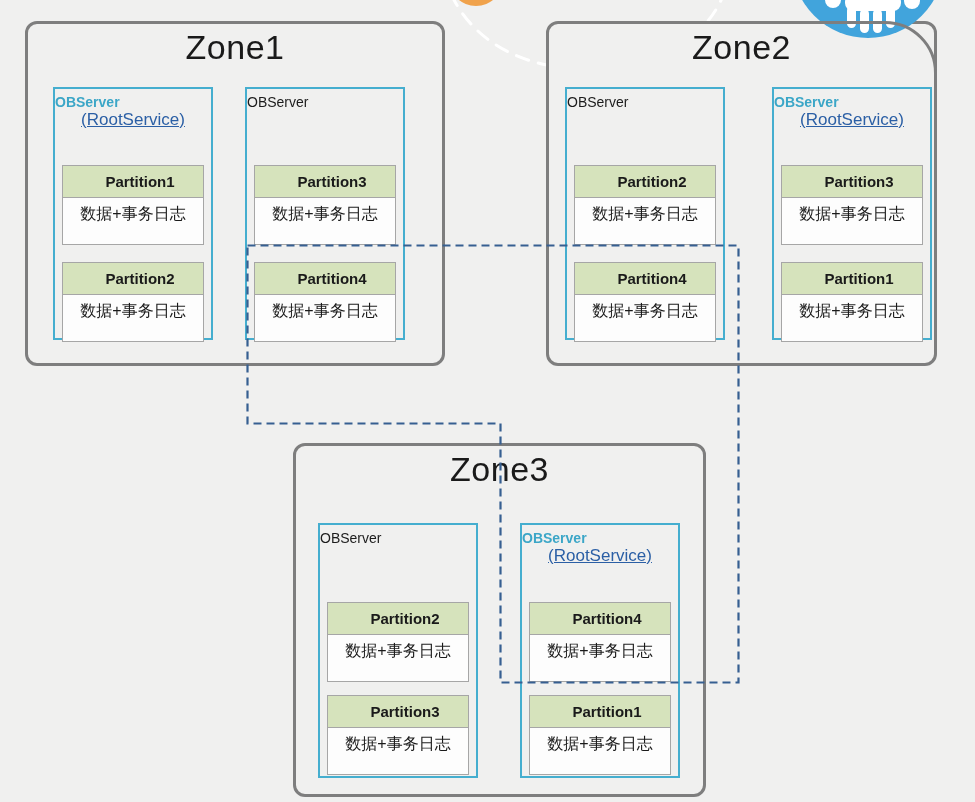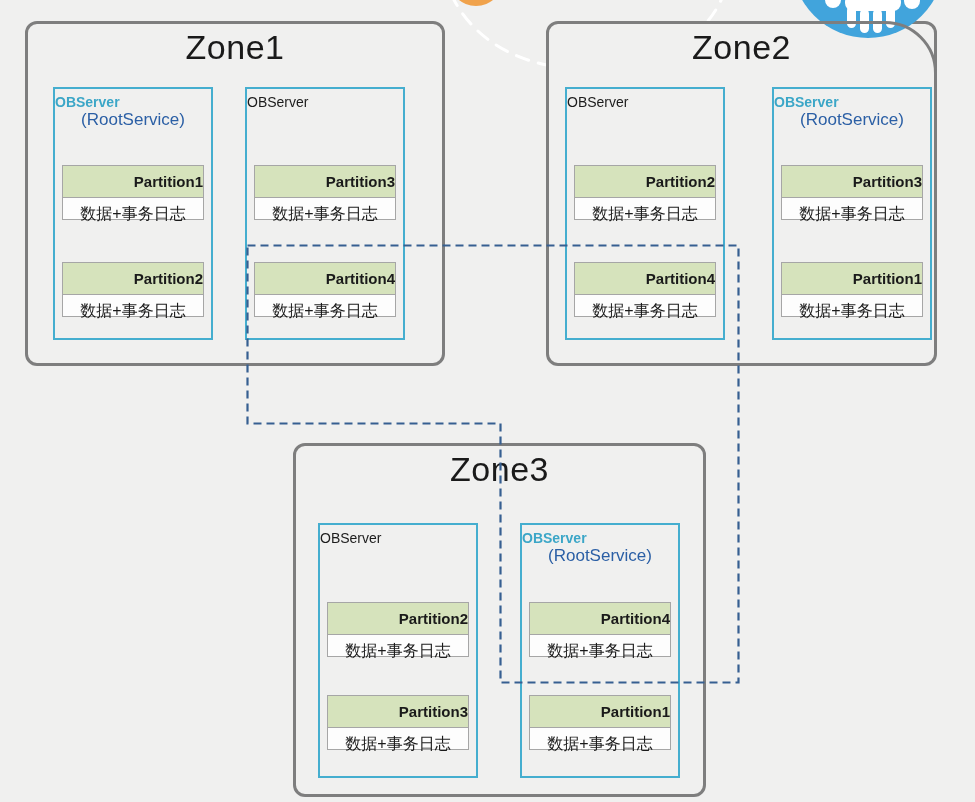--- a/index.html
+++ b/index.html
@@ -28,31 +28,31 @@
     text-align:center; font-size:34px; letter-spacing:.5px; color:#1a1a1a;
   }
 
   .server {
     position:absolute; box-sizing:border-box; width:160px;
     border:2px solid var(--server-border,#45aecf);
     background:var(--canvas-bg,#f0f0ef);
   }
   .server-title { margin-top:5px; text-align:left; font-size:14px; color:#1c1c1c; }
   .server.root .server-title { color:var(--accent-teal,#3ba6c7); font-weight:bold; }
-  .server-sub { text-align:center; font-size:17px; color:var(--accent-navy,#2b5fa5); }
+  .server-sub { text-align:center; font-size:17px; color:var(--accent-navy,#2b5fa5);text-decoration:underline; }
 
   .partition { position:absolute; left:7px; width:142px; }
   .p-head {
     box-sizing:border-box; height:33px; line-height:31px;
     border:1px solid var(--partition-border,#a6a6a6);
     background:var(--partition-green,#d6e3bc);
-    text-align:right; font-size:15px; font-weight:600; color:#1a1a1a;padding-left:14px;
+    text-align:center; font-size:15px; font-weight:600; color:#1a1a1a;padding-left:14px;
   }
   .p-detail {
-    box-sizing:border-box; height:22px; line-height:32px;
+    box-sizing:border-box; height:47px; line-height:32px;
     border:1px solid var(--partition-border,#a6a6a6); border-top:none;
     background:#fdfdfd; text-align:center; font-size:16px; color:#1a1a1a;
   }
 
   .paxos-label {
     position:absolute; left:413px; top:380px; width:160px; z-index:4;
     text-align:center; font-size:23px; color:#111;
   }
 </style>
 </head>

